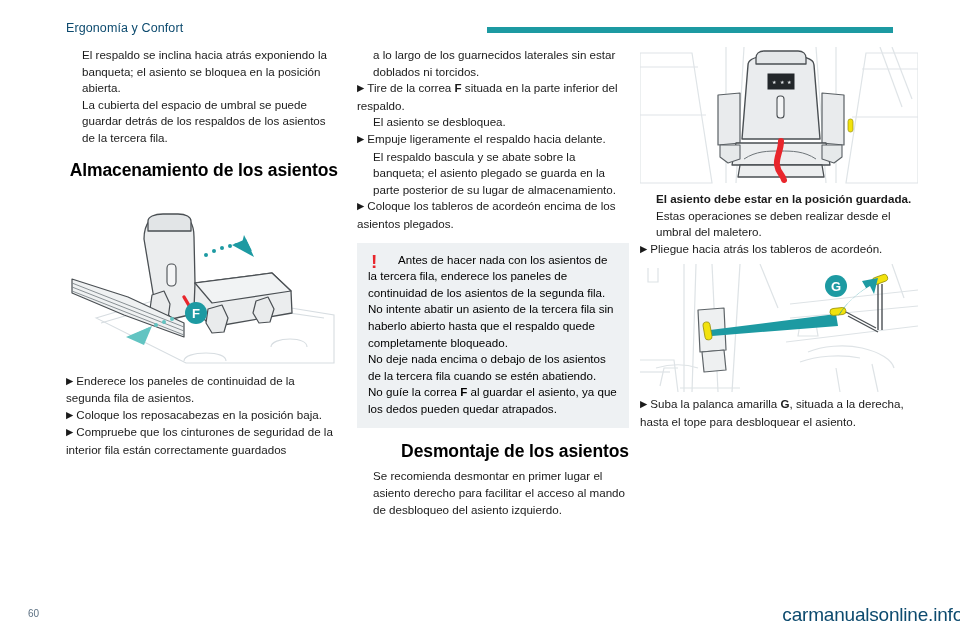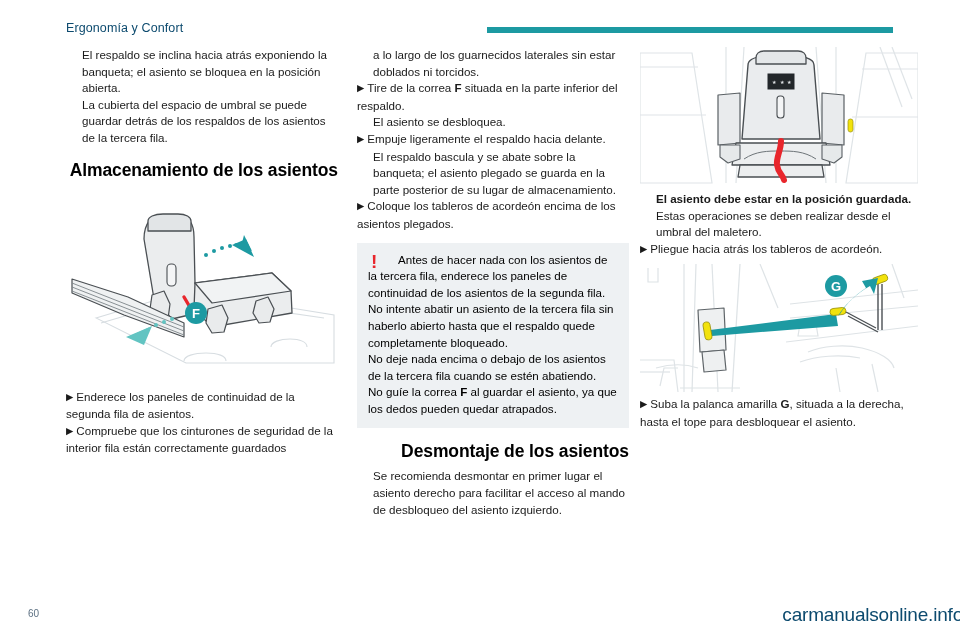--- a/index.html
+++ b/index.html
@@ -211,22 +211,25 @@
           <path d="M86 139 L60 150 L78 158 Z"></path>
         </g>
 
         <g>
           <circle cx="130" cy="126" r="11" fill="#1d9aa2"></circle>
           <text x="130" y="131" text-anchor="middle" font-family="Liberation Sans, sans-serif" font-size="13" font-weight="bold" fill="#ffffff">F</text>
         </g>
       </svg>
     </div>
 
-    <div class="bullet-line" style="margin-top:20px;">
+    <div class="bullet-line" style="margin-top:4px;">
       <span class="tri">▶</span><span>Enderece los paneles de continuidad de la segunda fila de asientos.</span>
+    </div>
+    <div class="bullet-line">
+      <span class="tri">▶</span><span>Coloque los reposacabezas en la posición baja.</span>
     </div>
     <div class="bullet-line">
       <span class="tri">▶</span><span>Compruebe que los cinturones de seguridad de la interior fila están correctamente guardados</span>
     </div>
   </div>
 
   <div class="col col-3">
 
     <div class="figure" style="height:140px;">
       <svg width="278" height="140" viewBox="0 0 278 140" xmlns="http://www.w3.org/2000/svg">

